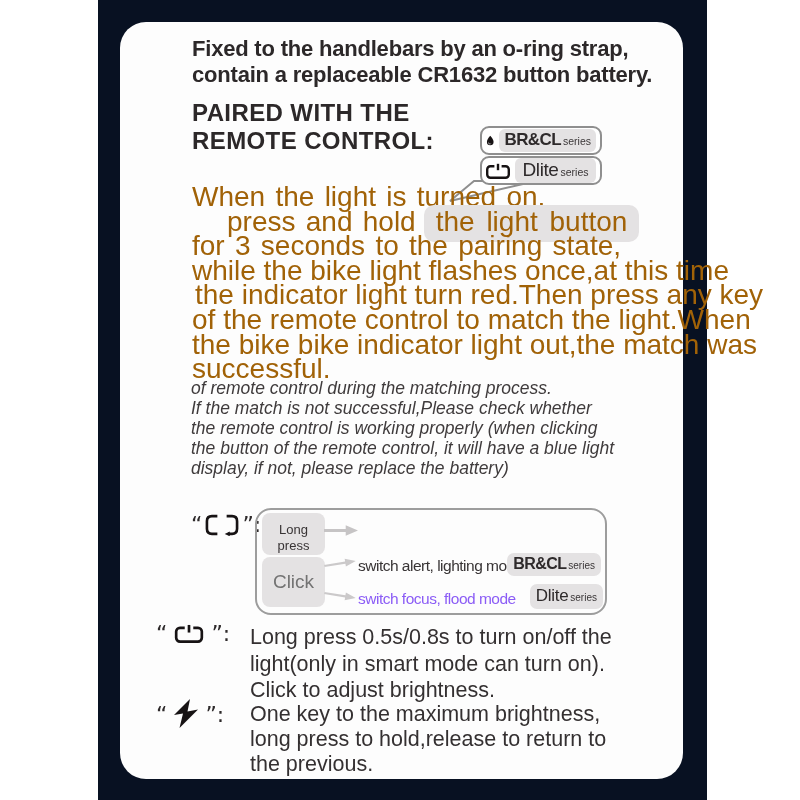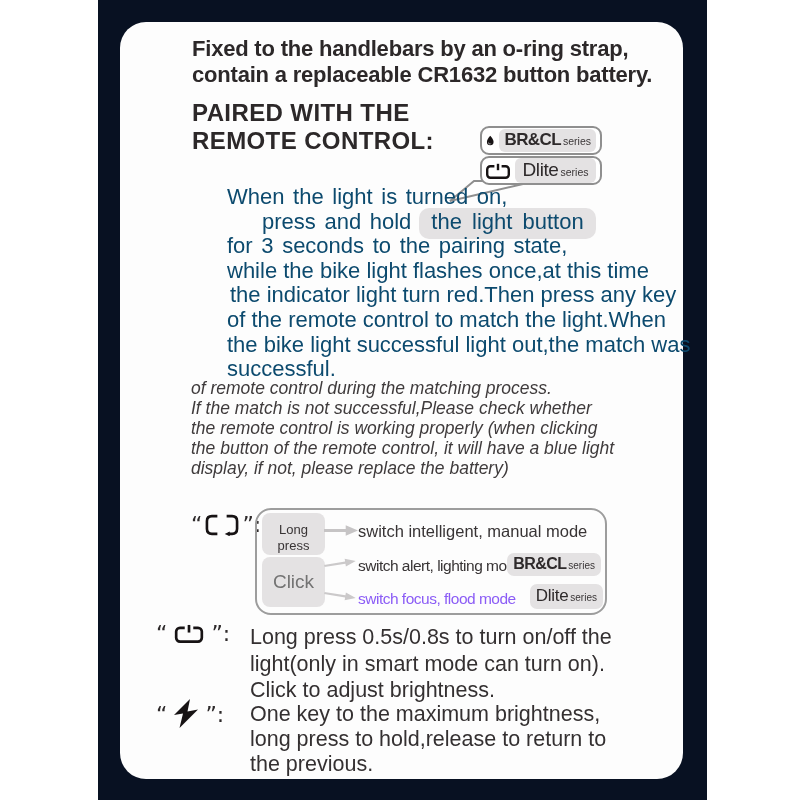--- a/index.html
+++ b/index.html
@@ -22,21 +22,21 @@
   .bubble{position:absolute;left:360px;top:104px;width:122px;}
   .bubble-tail{position:absolute;left:-38px;top:53px;}
   .bubble-row{position:relative;display:flex;align-items:center;gap:5px;background:#ffffff;
     border:2px solid #8f8f8f;border-radius:9px;height:25px;padding:0 4px;margin-bottom:1px;}
   .chip{display:flex;align-items:baseline;background:#e4e2e3;border-radius:6px;padding:1px 5px 2px;flex:1;justify-content:center;}
   .chip-name1{font-size:17px;font-weight:bold;letter-spacing:-0.6px;color:#2e2a2b;}
   .chip-name2{font-size:19px;color:#2e2a2b;letter-spacing:-0.4px;}
   .chip-suffix{font-size:10.5px;color:#3a3637;margin-left:2px;}
 
   
-  .pairing{position:absolute;left:72px;top:163px;font-size:22px;line-height:24.6px;color:#0c4a6e;white-space:nowrap;margin-left:35px;}
+  .pairing{position:absolute;left:72px;top:163px;font-size:28px;line-height:24.6px;color:#a16207;white-space:nowrap;}
   .ws{word-spacing:2.5px;}
   .ind{margin-left:35px;}
   .sp3{margin-left:3px;}
   .hl{background:#e4e2e3;border-radius:10px;padding:1px 12px 5px;margin-left:8px;word-spacing:4px;}
 
   
   .note{position:absolute;left:71px;top:356px;font-style:italic;font-size:17.5px;line-height:20px;color:#3f3b3c;white-space:nowrap;}
 
   
   .mode-label{position:absolute;left:71px;top:490px;display:flex;align-items:center;gap:3px;font-size:22px;color:#2e2a2b;}
@@ -114,21 +114,21 @@
     </div>
   </div>
 
   <div class="pairing">
     <div class="ws">When the light is turned on,</div>
     <div class="ind"><span class="ws">press and hold</span><span class="hl">the light button</span></div>
     <div class="ws">for 3 seconds to the pairing state,</div>
     <div>while the bike light flashes once,at this time</div>
     <div class="sp3">the indicator light turn red.Then press any key</div>
     <div>of the remote control to match the light.When</div>
-    <div>the bike light successful light out,the match was</div>
+    <div>the bike bike indicator light out,the match was</div>
     <div>successful.</div>
   </div>
 
   <div class="note">
     <div>of remote control during the matching process.</div>
     <div>If the match is not successful,Please check whether</div>
     <div>the remote control is working properly (when clicking</div>
     <div>the button of the remote control, it will have a blue light</div>
     <div>display, if not, please replace the battery)</div>
   </div>
@@ -153,21 +153,20 @@
     <svg class="mb-arrow mb-arrow1" width="34" height="15" viewBox="0 0 36 14">
       <path d="M0,5.5 H23 V1.5 L36,7 L23,12.5 V8.5 H0 Z" fill="#c6c4c5"></path>
     </svg>
     <svg class="mb-arrow mb-arrow2" width="32" height="13" viewBox="0 0 36 14">
       <path d="M0,5.8 H24 V2.5 L36,7 L24,11.5 V8.2 H0 Z" fill="#cbc9ca"></path>
     </svg>
     <svg class="mb-arrow mb-arrow3" width="32" height="13" viewBox="0 0 36 14">
       <path d="M0,5.8 H24 V2.5 L36,7 L24,11.5 V8.2 H0 Z" fill="#cbc9ca"></path>
     </svg>
 
-    <div class="mb-r1">switch intelligent, manual mode</div>
     <div class="mb-r2">switch alert, lighting mode</div>
     <div class="mb-r3">switch focus, flood mode</div>
 
     <div class="mb-badge mb-badge-1">
       <span class="mbb-name1">BR&amp;CL</span>
       <span class="mbb-suffix">series</span>
     </div>
     <div class="mb-badge mb-badge-2">
       <span class="mbb-name2">Dlite</span>
       <span class="mbb-suffix">series</span>

